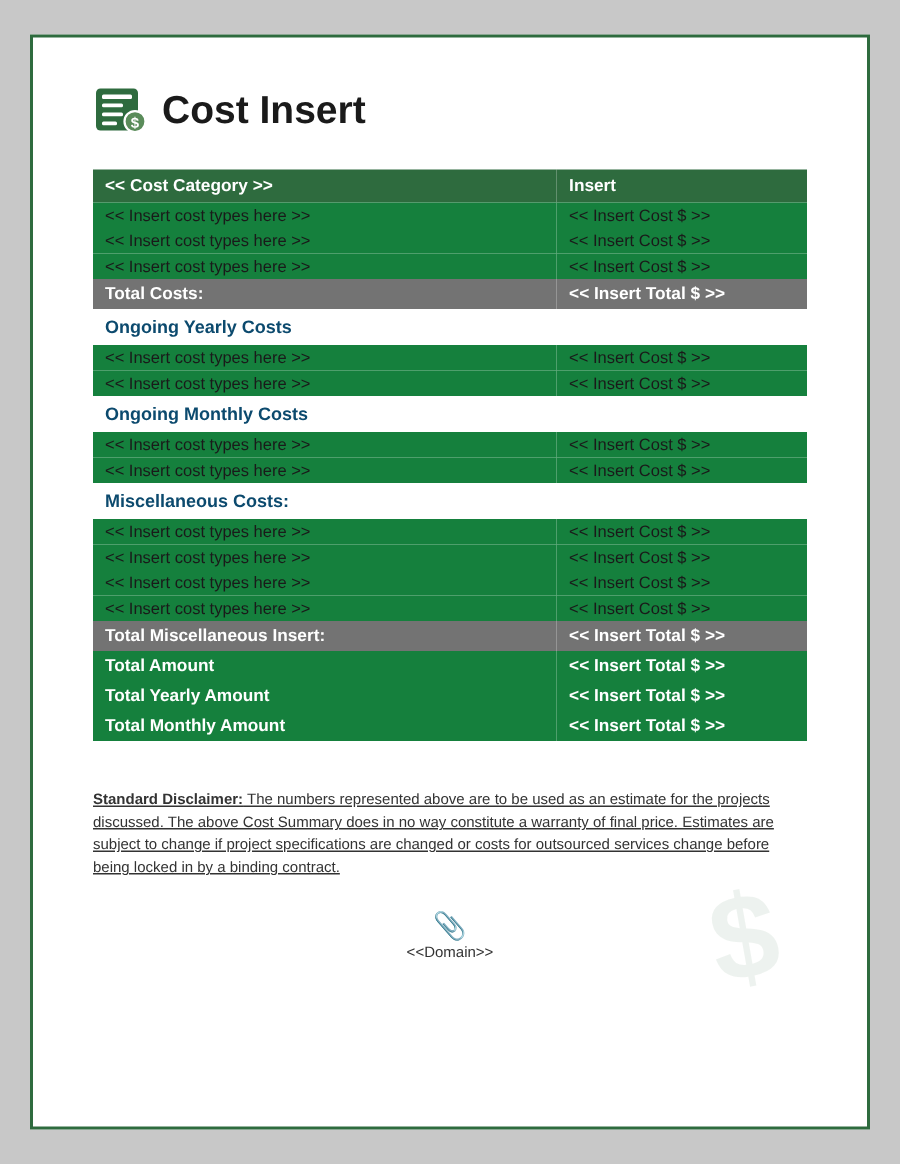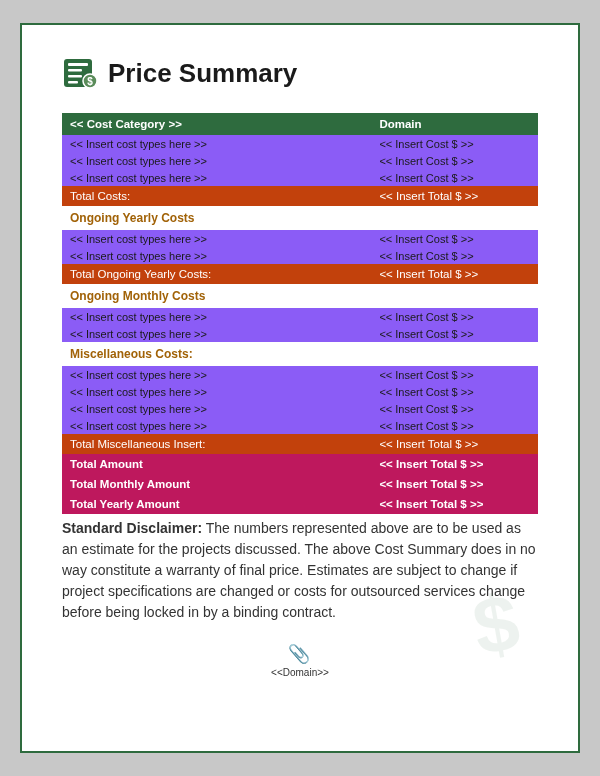--- a/index.html
+++ b/index.html
@@ -58,78 +58,79 @@
       color: #fff;
       font-weight: bold;
     }
 
     .row-header td {
       padding: 5px 8px;
     }
 
     
     .row-data {
-      background-color: #8b5cf6;
+      background-color: #15803d;
     }
 
     .row-data td {
       padding: 2.5px 8px;
       color: #1a1a1a;
       font-size: 11px;
     }
 
     
     .row-total {
-      background-color: #c2410c;
+      background-color: #737373;
       color: #fff;
-      font-weight: normal;
+      font-weight: bold;
     }
 
     .row-total td {
       padding: 4px 8px;
       font-size: 11.5px;
     }
 
     
     .row-section-label {
       background-color: #fff;
     }
 
     .row-section-label td {
       padding: 5px 8px;
       font-weight: bold;
       font-size: 12px;
-      color: #a16207;
+      color: #0c4a6e;
     }
 
     
     .row-summary {
-      background-color: #be185d;
+      background-color: #15803d;
       color: #fff;
     }
 
     .row-summary td {
       padding: 4px 8px;
       font-size: 11.5px;
       font-weight: bold;
     }
 
     .col-category {
       width: 65%;
     }
 
     .col-price {
       width: 35%;
     }
 
     .disclaimer {
-      margin-top: 4px;
-      font-size: 14px;
+      margin-top: 32px;
+      font-size: 10px;
       color: #333;
       line-height: 1.5;
+      text-decoration: underline;
     }
 
     .disclaimer strong {
       font-weight: bold;
     }
 
     .watermark {
       position: absolute;
       bottom: 80px;
       right: 60px;
@@ -162,33 +163,33 @@
   <div class="header">
     <svg class="header-icon" viewBox="0 0 36 36" xmlns="http://www.w3.org/2000/svg">
       <rect x="2" y="4" width="28" height="28" rx="3" fill="#2e6b3e"></rect>
       <rect x="6" y="8" width="20" height="3" rx="1" fill="#fff"></rect>
       <rect x="6" y="14" width="14" height="2.5" rx="1" fill="#fff"></rect>
       <rect x="6" y="20" width="14" height="2.5" rx="1" fill="#fff"></rect>
       <rect x="6" y="26" width="10" height="2.5" rx="1" fill="#fff"></rect>
       <circle cx="28" cy="26" r="7" fill="#5a8c5a" stroke="#fff" stroke-width="1.5"></circle>
       <text x="28" y="30" text-anchor="middle" font-size="10" fill="#fff" font-weight="bold">$</text>
     </svg>
-    <span class="header-title">Price Summary</span>
+    <span class="header-title">Cost Insert</span>
   </div>
 
   <table class="cost-table">
     <colgroup>
       <col class="col-category">
       <col class="col-price">
     </colgroup>
 
     <tbody>
         <tr class="row-header">
       <td>&lt;&lt; Cost Category &gt;&gt;</td>
-      <td>Domain</td>
+      <td>Insert</td>
     </tr>
 
     <tr class="row-data">
       <td>&lt;&lt; Insert cost types here &gt;&gt;</td>
       <td>&lt;&lt; Insert Cost $ &gt;&gt;</td>
     </tr>
     <tr class="row-data">
       <td>&lt;&lt; Insert cost types here &gt;&gt;</td>
       <td>&lt;&lt; Insert Cost $ &gt;&gt;</td>
     </tr>
@@ -205,24 +206,20 @@
       <td colspan="2">Ongoing Yearly Costs</td>
     </tr>
     <tr class="row-data">
       <td>&lt;&lt; Insert cost types here &gt;&gt;</td>
       <td>&lt;&lt; Insert Cost $ &gt;&gt;</td>
     </tr>
     <tr class="row-data">
       <td>&lt;&lt; Insert cost types here &gt;&gt;</td>
       <td>&lt;&lt; Insert Cost $ &gt;&gt;</td>
     </tr>
-    <tr class="row-total">
-      <td>Total Ongoing Yearly Costs:</td>
-      <td>&lt;&lt; Insert Total $ &gt;&gt;</td>
-    </tr>
 
     <tr class="row-section-label">
       <td colspan="2">Ongoing Monthly Costs</td>
     </tr>
     <tr class="row-data">
       <td>&lt;&lt; Insert cost types here &gt;&gt;</td>
       <td>&lt;&lt; Insert Cost $ &gt;&gt;</td>
     </tr>
     <tr class="row-data">
       <td>&lt;&lt; Insert cost types here &gt;&gt;</td>
@@ -251,25 +248,25 @@
     <tr class="row-total">
       <td>Total Miscellaneous Insert:</td>
       <td>&lt;&lt; Insert Total $ &gt;&gt;</td>
     </tr>
 
     <tr class="row-summary">
       <td>Total Amount</td>
       <td>&lt;&lt; Insert Total $ &gt;&gt;</td>
     </tr>
     <tr class="row-summary">
+      <td>Total Yearly Amount</td>
+      <td>&lt;&lt; Insert Total $ &gt;&gt;</td>
+    </tr>
+    <tr class="row-summary">
       <td>Total Monthly Amount</td>
-      <td>&lt;&lt; Insert Total $ &gt;&gt;</td>
-    </tr>
-    <tr class="row-summary">
-      <td>Total Yearly Amount</td>
       <td>&lt;&lt; Insert Total $ &gt;&gt;</td>
     </tr>
 
   </tbody>
     </table>
 
   <div class="disclaimer">
     <span><strong>Standard Disclaimer:</strong></span>
     <span> The numbers represented above are to be used as an estimate for the projects discussed. The above Cost Summary does in no way constitute a warranty of final price. Estimates are subject to change if project specifications are changed or costs for outsourced services change before being locked in by a binding contract.</span>
   </div>

